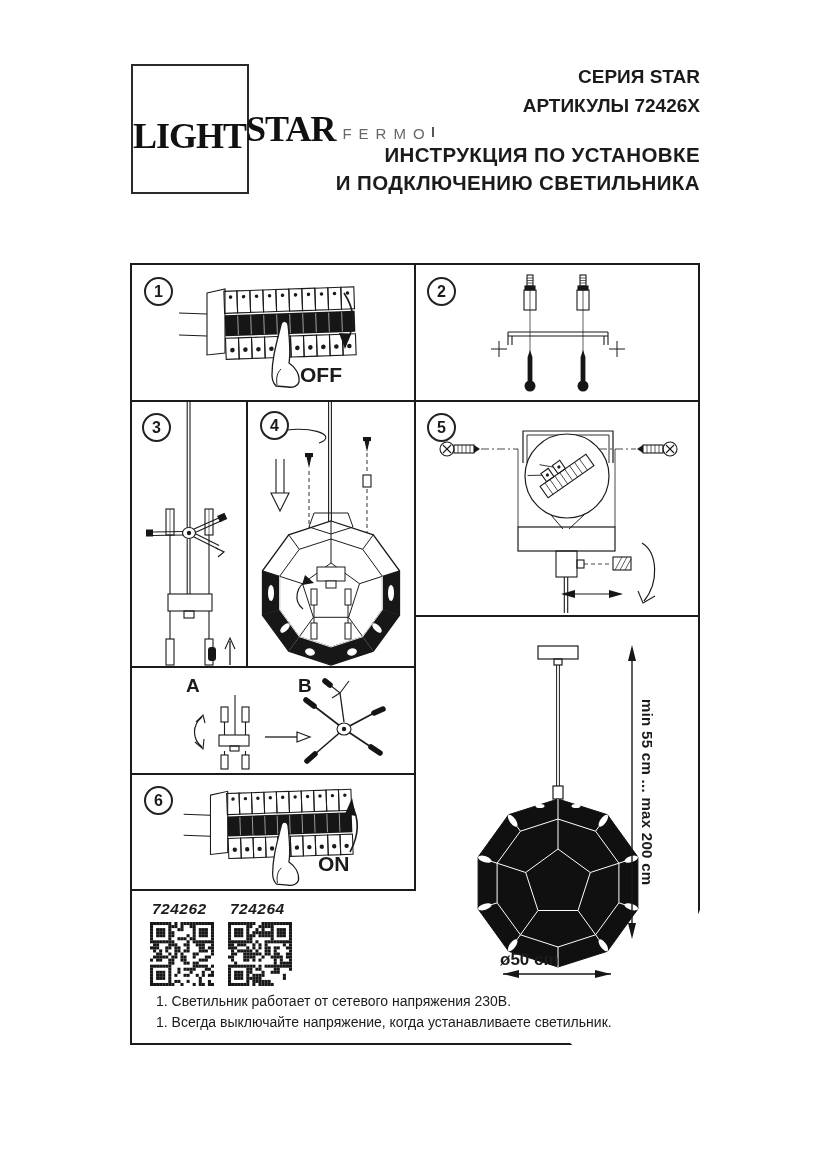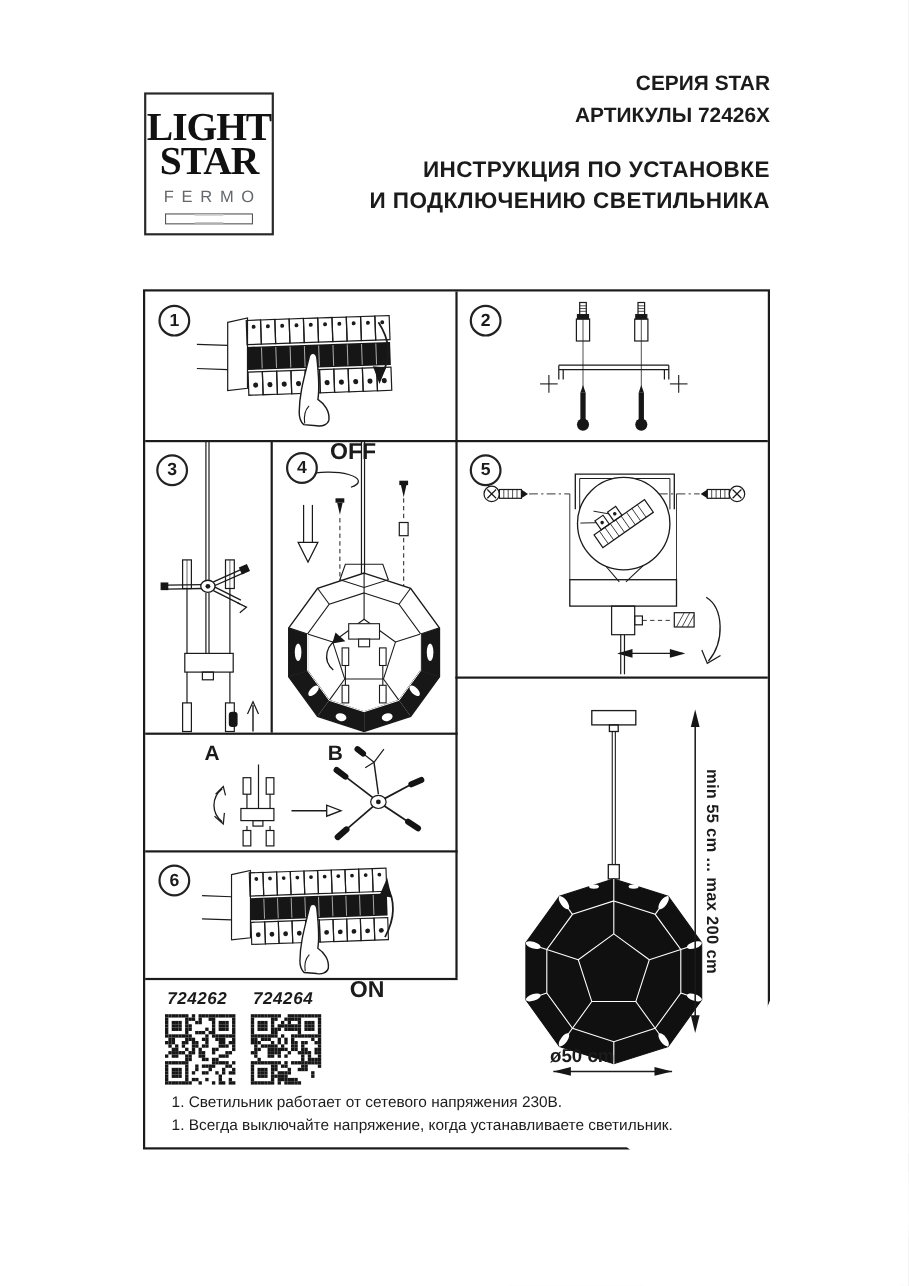--- a/index.html
+++ b/index.html
@@ -1,40 +1,40 @@
 <!DOCTYPE html>
 <html><head>
 <meta charset="utf-8">
 <style>
   html,body{margin:0;padding:0;background:#e8e8e8;}
   .page{position:relative;width:826px;height:1169px;background:#fff;margin:0 auto;
         font-family:"Liberation Sans",sans-serif;color:#1b1b1b;overflow:hidden;}
   .abs{position:absolute;}
   
   .logo-box{left:131px;top:64px;width:114px;height:126px;border:2px solid #2a2a2a;
-            display:flex;flex-direction:column;align-items:center;margin-top:20px;}
+            display:flex;flex-direction:row;align-items:center;}
   .logo-word{font-family:"Liberation Serif",serif;font-weight:bold;letter-spacing:-1px;
              font-size:36px;line-height:31px;color:#111;}
   .logo-word.first{margin-top:14px;}
   .logo-group{font-size:15px;letter-spacing:7px;padding-left:7px;color:#64686b;margin-top:9px;}
   .logo-flag{margin-top:6px;width:78px;height:8px;border:1px solid #555;display:flex;}
   .logo-flag .g{flex:1;}
   .logo-flag .w{flex:1;background:#fff;border-top:1px solid #bbb;border-bottom:1px solid #bbb;box-sizing:border-box;}
   .logo-flag .r{flex:1;}
   .hdr-right{right:126px;top:62px;text-align:right;font-weight:bold;font-size:19px;line-height:29px;}
   .hdr-title{right:126px;top:141px;text-align:right;font-weight:bold;font-size:20.5px;line-height:28px;letter-spacing:.4px;}
   
   .grid{left:130px;top:263px;width:570px;height:782px;border:2px solid #1b1b1b;box-sizing:border-box;}
   .gl{position:absolute;background:#1b1b1b;}
   .panel{position:absolute;}
   .panel svg.fill{position:absolute;left:0;top:0;width:100%;height:100%;}
   .stepnum{position:absolute;width:29px;height:29px;border:2px solid #222;border-radius:50%;
            display:flex;align-items:center;justify-content:center;
            font-size:16px;font-weight:bold;background:#fff;box-sizing:border-box;}
-  .biglabel{position:absolute;font-weight:bold;font-size:21px;margin-top:36px;}
+  .biglabel{position:absolute;font-weight:bold;font-size:21px;}
   .ablabel{position:absolute;font-weight:bold;font-size:19px;}
   .artnum{position:absolute;font-weight:bold;font-size:15.5px;letter-spacing:.5px;font-style:italic;}
   .qr{position:absolute;width:64px;height:64px;}
   .notes{position:absolute;left:24px;top:726px;font-size:14px;line-height:20.5px;width:480px;}
   .dimlabel{position:absolute;left:221px;top:56px;height:240px;width:22px;
             writing-mode:vertical-rl;display:flex;align-items:center;justify-content:center;
             font-weight:bold;font-size:15px;letter-spacing:.3px;white-space:nowrap;}
   .dialabel{position:absolute;left:85px;top:334px;width:116px;text-align:left;font-weight:bold;font-size:17px;}
   .footer{left:0;top:1087px;width:826px;text-align:center;font-weight:bold;font-size:19px;}
   svg{overflow:visible;}

